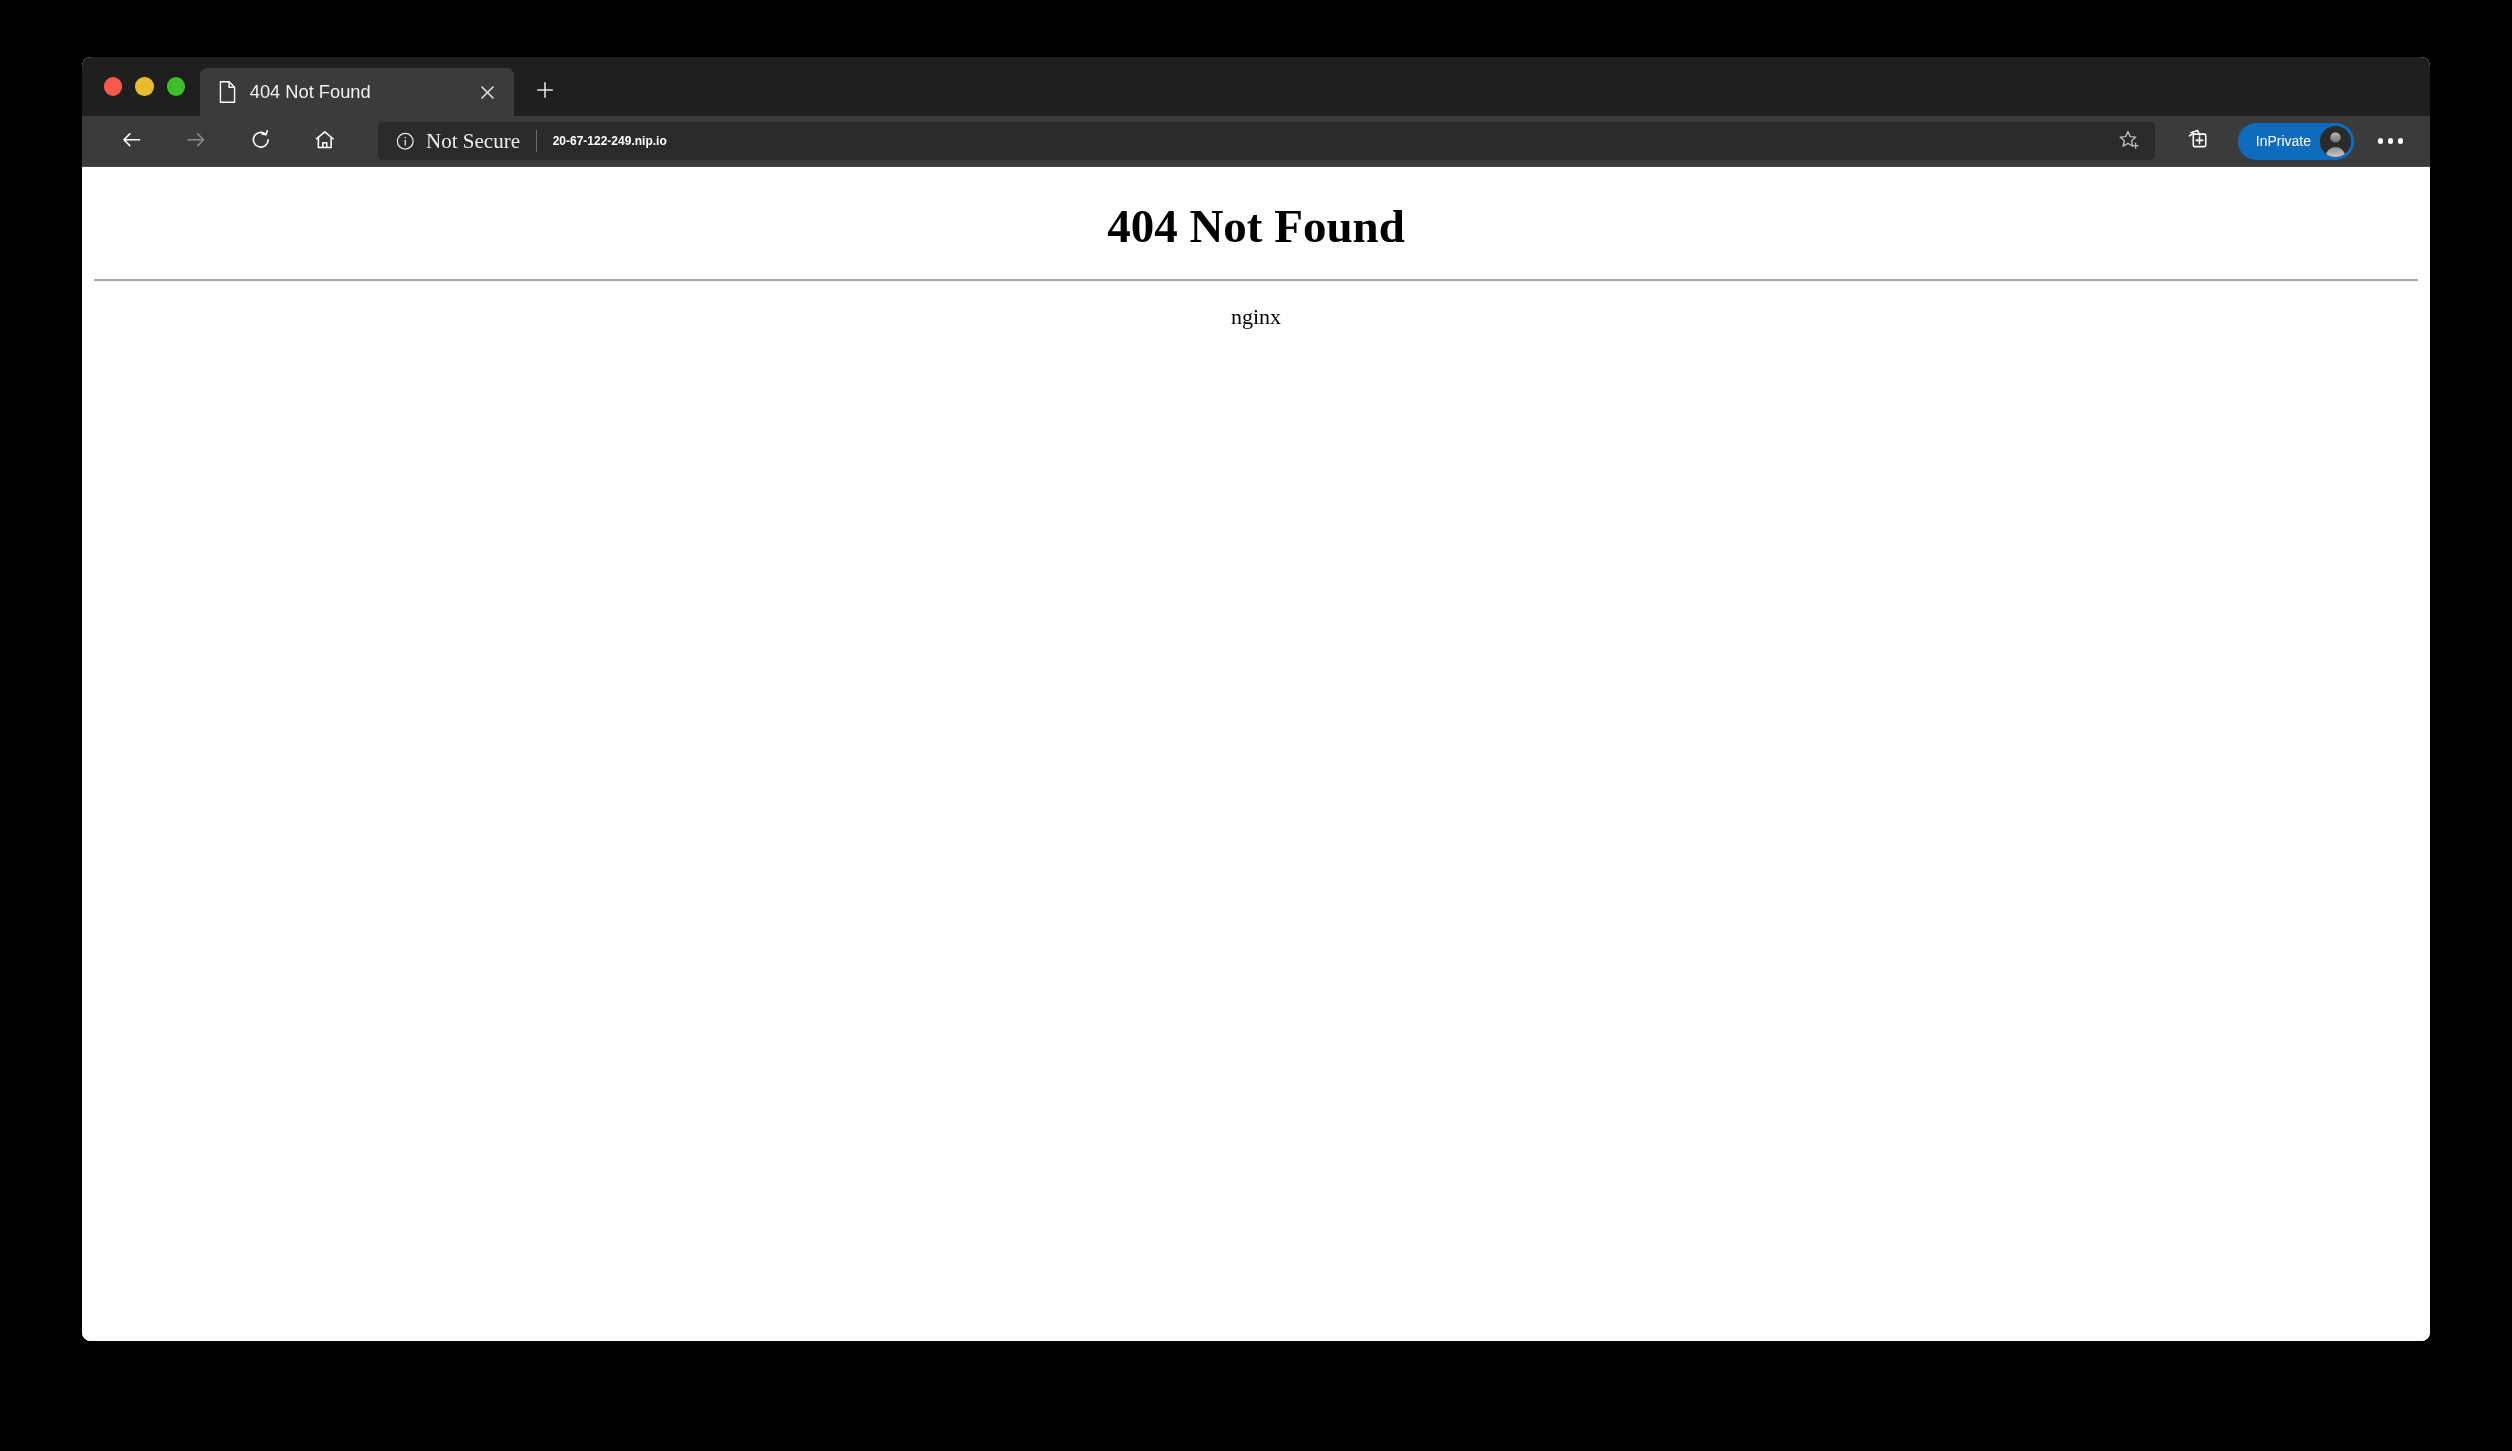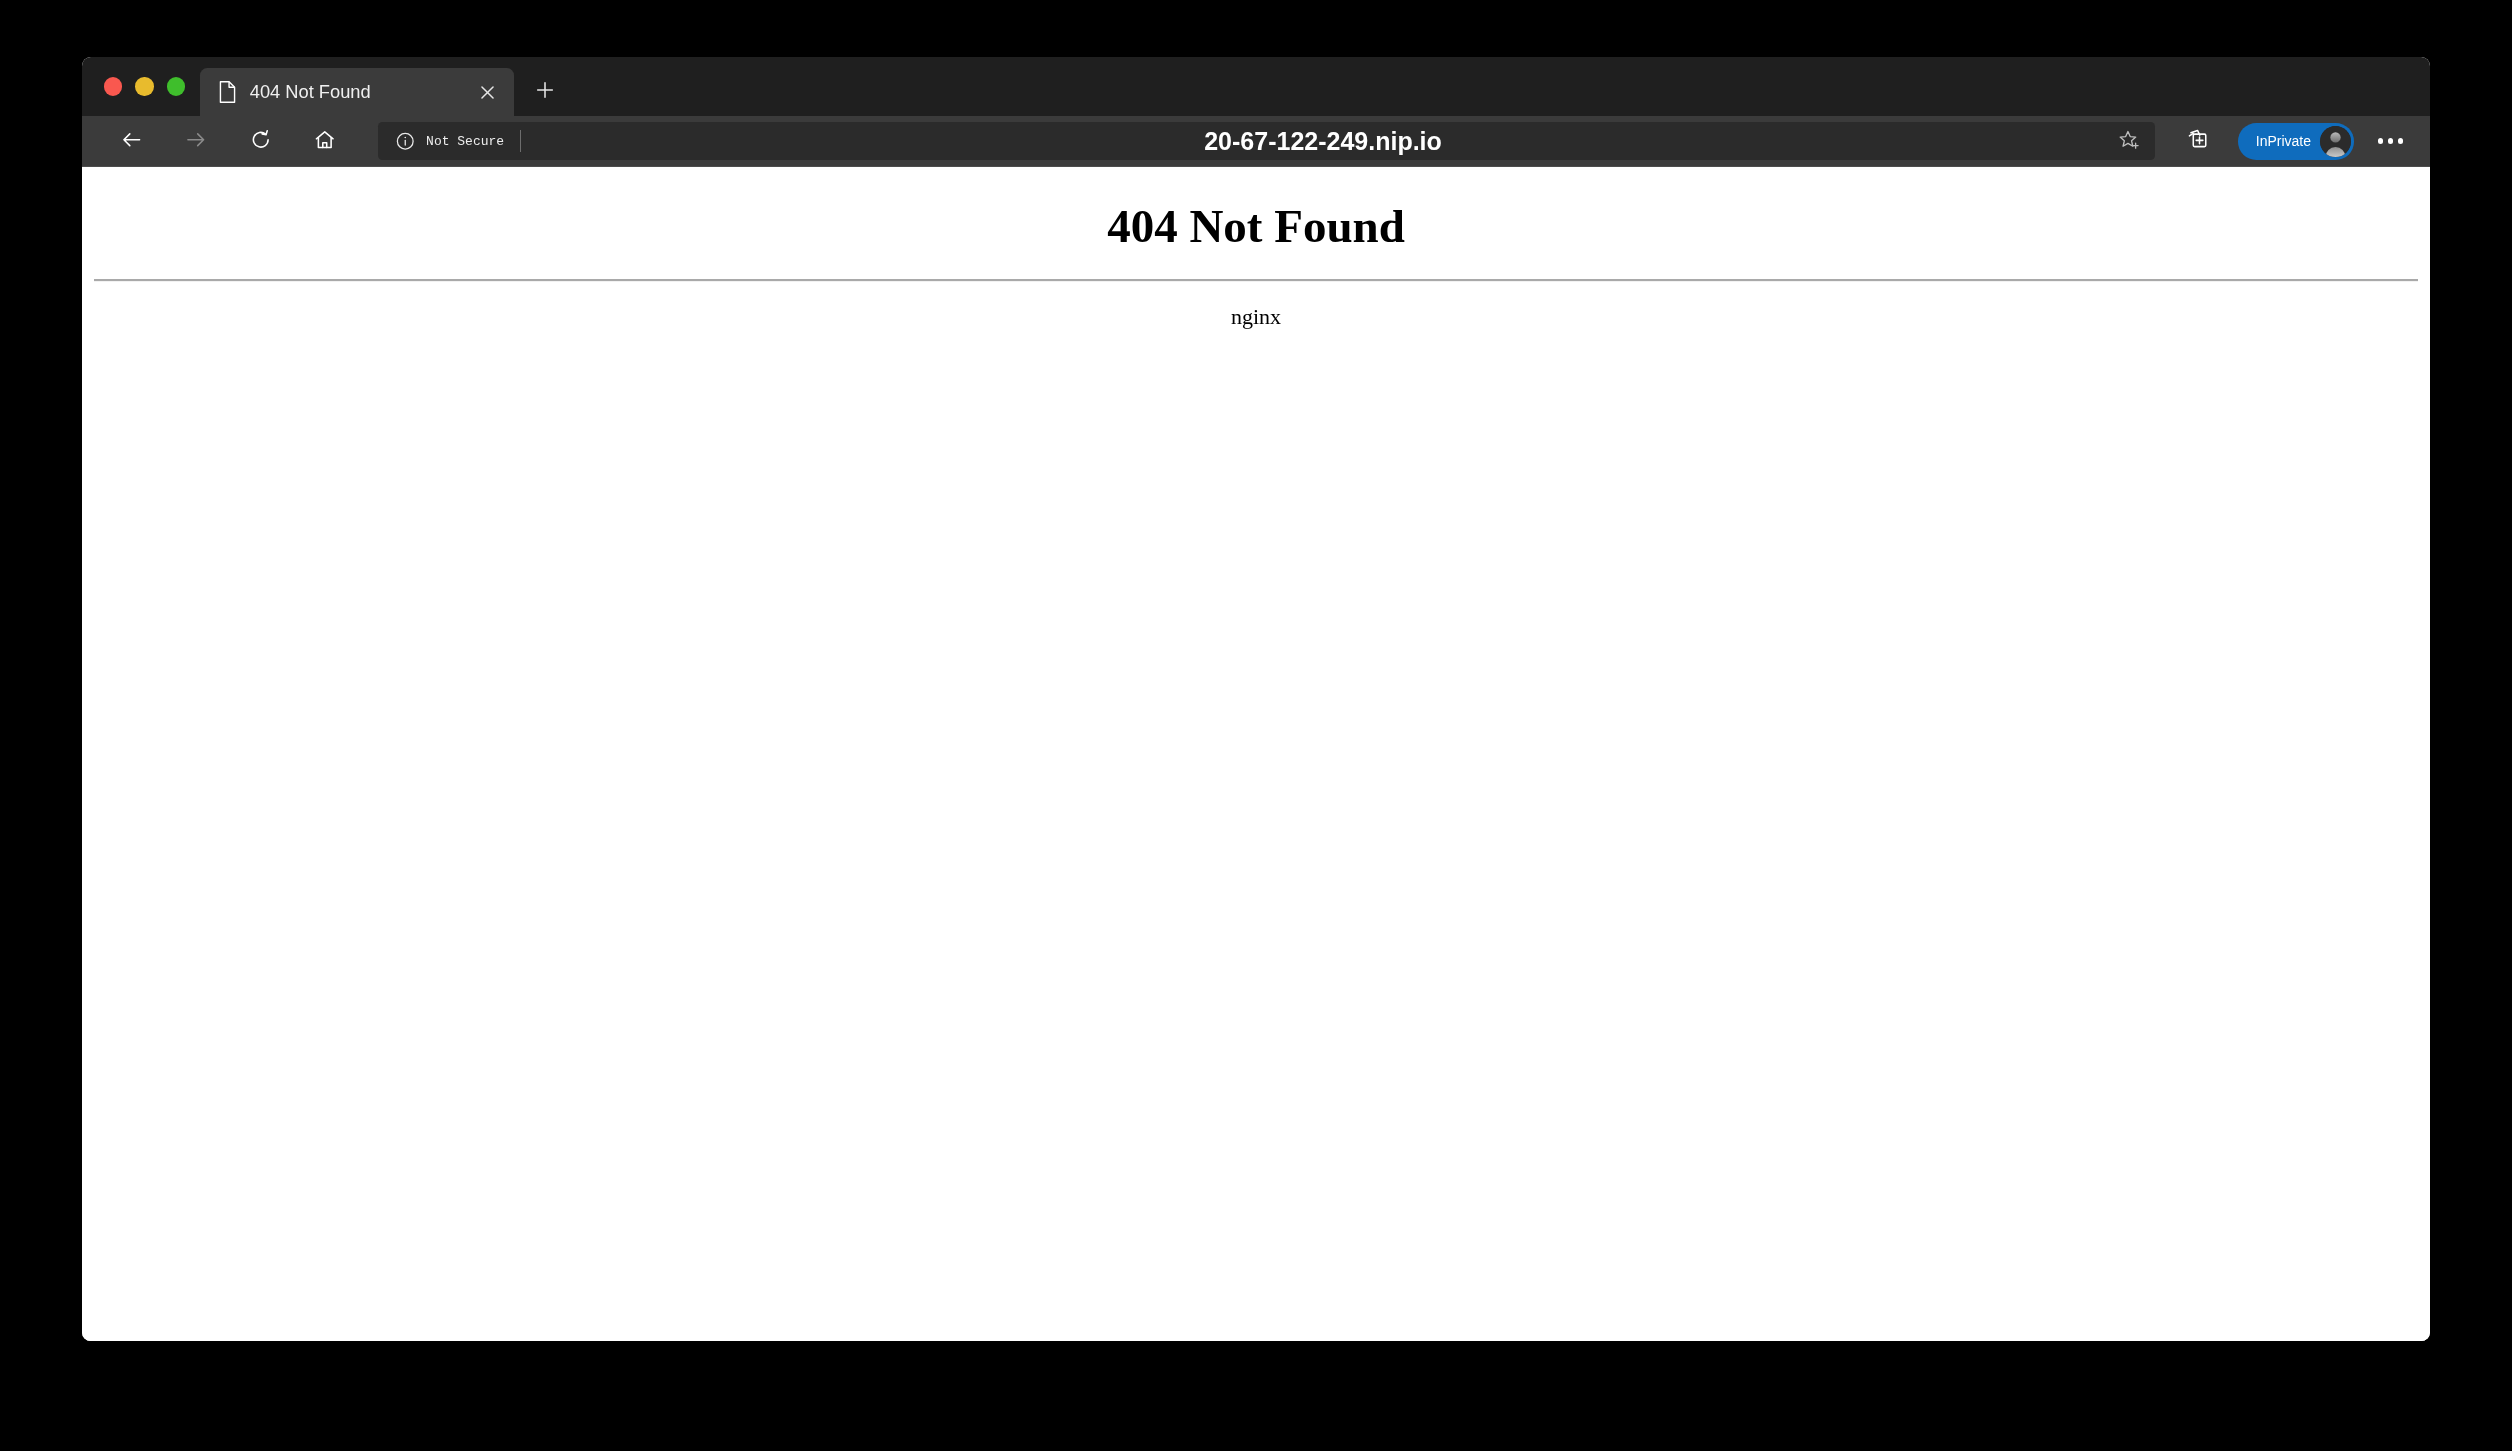--- a/index.html
+++ b/index.html
@@ -158,45 +158,44 @@
   }
 
   .info-icon {
     width: 20.5px;
     height: 20.5px;
     margin-right: 10.3px;
     color: #e8e8e8;
   }
 
   .security-text {
-    font-family: Liberation Mono, monospace;
-    font-size: 13px;
+    font-family: Liberation Serif, serif;
+    font-size: 21px;
     color: #ededed;
     white-space: nowrap;
     text-align: right;
   }
 
   .addr-divider {
     width: 0.7px;
     height: 22px;
     background: #6d6d6d;
     margin: 0 16px;
     flex: 0 0 auto;
   }
 
   .url-text {
     font-family: "Liberation Sans", sans-serif;
-    font-size: 25px;
+    font-size: 12px;
     color: #ffffff;
     font-weight: 600;
     white-space: nowrap;
     overflow: hidden;
     text-overflow: ellipsis;
     flex: 1 1 auto;
-    text-align: center;
   }
 
   .favorite-btn {
     flex: 0 0 auto;
     width: 41px;
     height: 34px;
     margin-left: auto;
     display: flex;
     align-items: center;
     justify-content: center;

